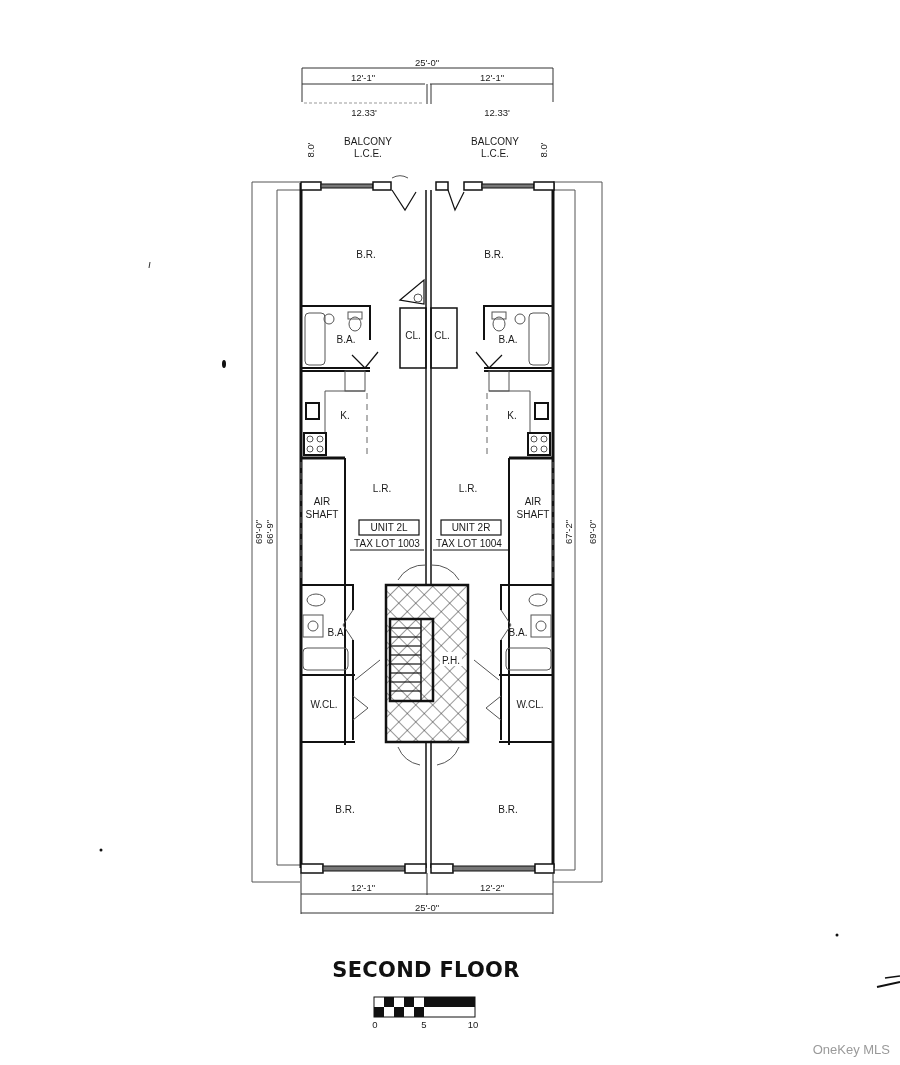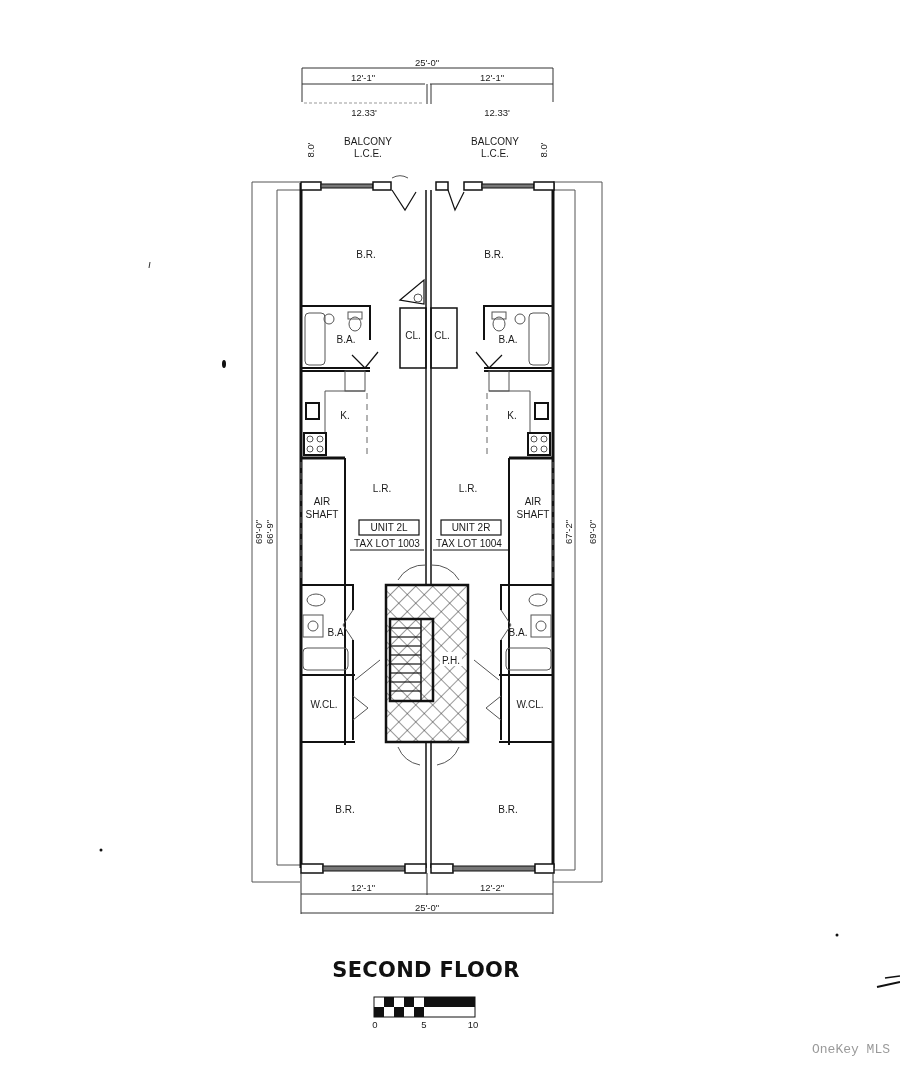--- a/index.html
+++ b/index.html
@@ -2,21 +2,21 @@
 <html><head>
   <meta charset="utf-8">
   <style>
     html, body { margin: 0; padding: 0; background: #ffffff; }
     body { width: 900px; height: 1065px; position: relative; overflow: hidden; font-family: "Liberation Sans", sans-serif; }
     svg.plan { position: absolute; left: 0; top: 0; }
     .lbl { font-family: "Liberation Sans", sans-serif; fill: #1a1a1a; }
     .room { font-size: 10px; }
     .dim { font-size: 9.5px; }
     .title { font-family: "DejaVu Sans", sans-serif; font-size: 21px; font-weight: bold; fill: #111; letter-spacing: 0.3px; }
-    .watermark { position: absolute; right: 10px; bottom: 8px; font-family: Liberation Mono, monospace; font-size: 13px; color: #9a9a9a; }
+    .watermark { position: absolute; right: 10px; bottom: 8px; font-family: Liberation Sans, sans-serif; font-size: 13px; color: #9a9a9a; }
     .wall { stroke: #111; fill: none; }
     .thin { stroke: #555; fill: none; stroke-width: 1; }
     .dash { stroke: #666; fill: none; stroke-width: 1; stroke-dasharray: 6 5; }
   </style>
 </head>
 <body>
 
 <svg class="plan" width="900" height="1065" viewBox="0 0 900 1065" xmlns="http://www.w3.org/2000/svg">
   <defs>
     <pattern id="xhatch" width="12" height="12" patternUnits="userSpaceOnUse" patternTransform="rotate(45)">

